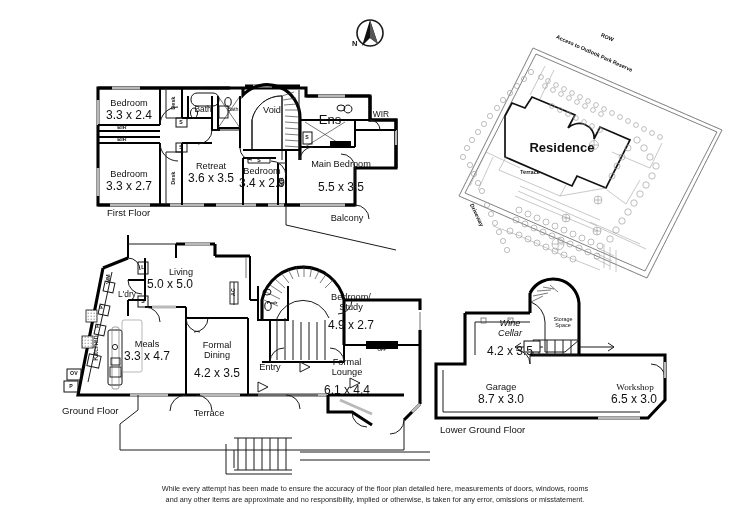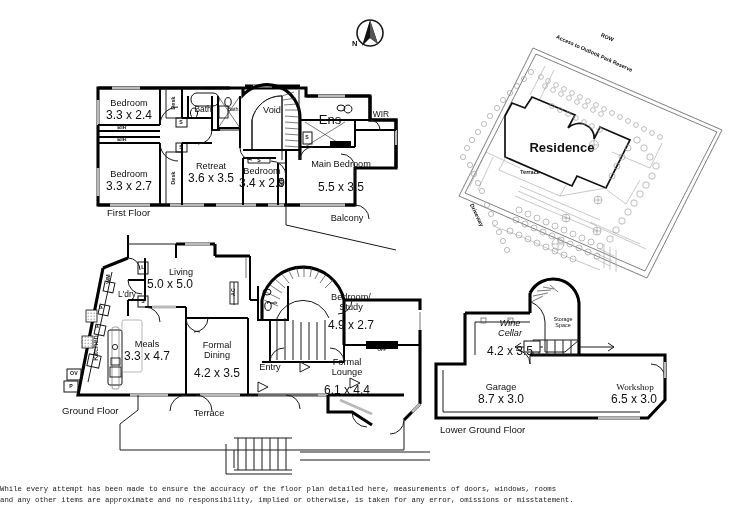--- a/index.html
+++ b/index.html
@@ -10,22 +10,22 @@
        transform:translate(-50%,-50%);font-family:"Liberation Sans", sans-serif;color:#101010;}
   .room-name{font-size:9.2px;font-weight:400;}
   .room-dim{font-size:12px;}
   .tiny{font-size:5.2px;font-weight:700;letter-spacing:.2px;}
   .tiny2{font-size:4.4px;font-weight:700;}
   .floor-title{font-size:9.6px;text-align:left;transform:none;}
   .vert{transform:translate(-50%,-50%) rotate(-90deg);}
   .site-name{font-size:13px;font-weight:700;}
   .site-small{font-size:5.6px;font-weight:700;}
   .rot-row{font-size:5.4px;font-weight:700;}
-  .disclaimer{position:absolute;left:0;top:484px;width:750px;
-              font-size:7.3px;line-height:1.5;color:#222;font-family:Liberation Mono, monospace;}
+  .disclaimer{position:absolute;left:0;top:484px;width:750px;text-align:center;
+              font-size:7.3px;line-height:1.5;color:#222;}
   .disclaimer div{white-space:nowrap;}
   .compass-n{position:absolute;font-size:7.5px;font-weight:700;}
 </style>
 </head>
 <body>
 
 <svg class="plan" viewBox="0 0 750 530" xmlns="http://www.w3.org/2000/svg">
   <defs>
     <style>
       .w   { fill:none; stroke:#000; stroke-width:3.1; }

